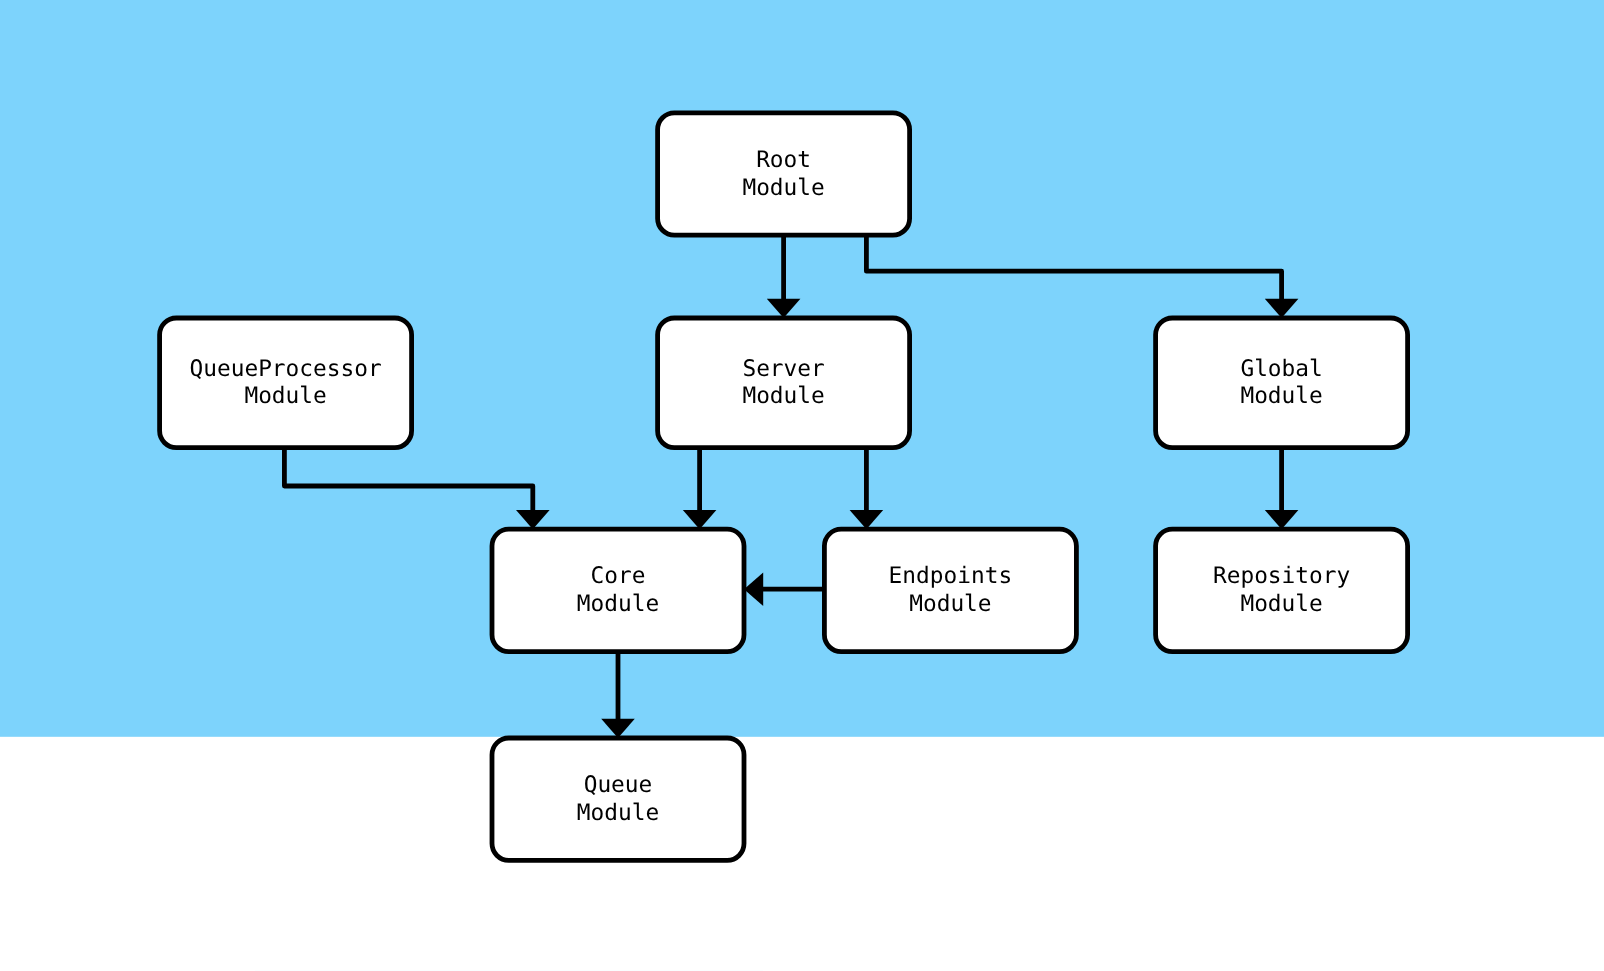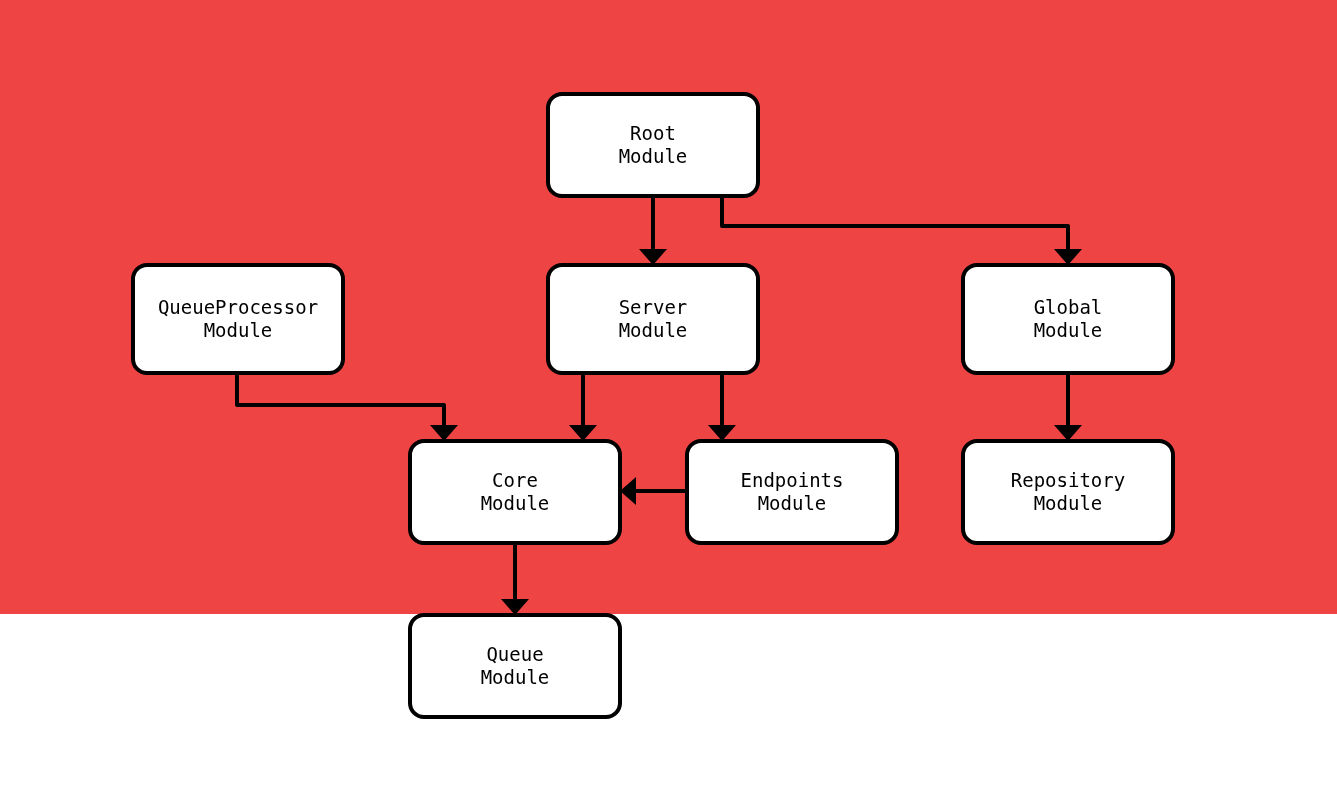--- a/index.html
+++ b/index.html
@@ -11,21 +11,21 @@
   body {
     width: 1337px;
     height: 809px;
     font-family: "DejaVu Sans Mono", "Liberation Mono", monospace;
     overflow: hidden;
   }
   #diagram-canvas {
     position: relative;
     width: 1337px;
     height: 614px;
-    background: #ef4444;
+    background: #7dd3fc;
   }
   svg.diagram-svg {
     position: absolute;
     top: 0;
     left: 0;
     width: 1337px;
     height: 809px;
     display: block;
   }
   .node-rect {

